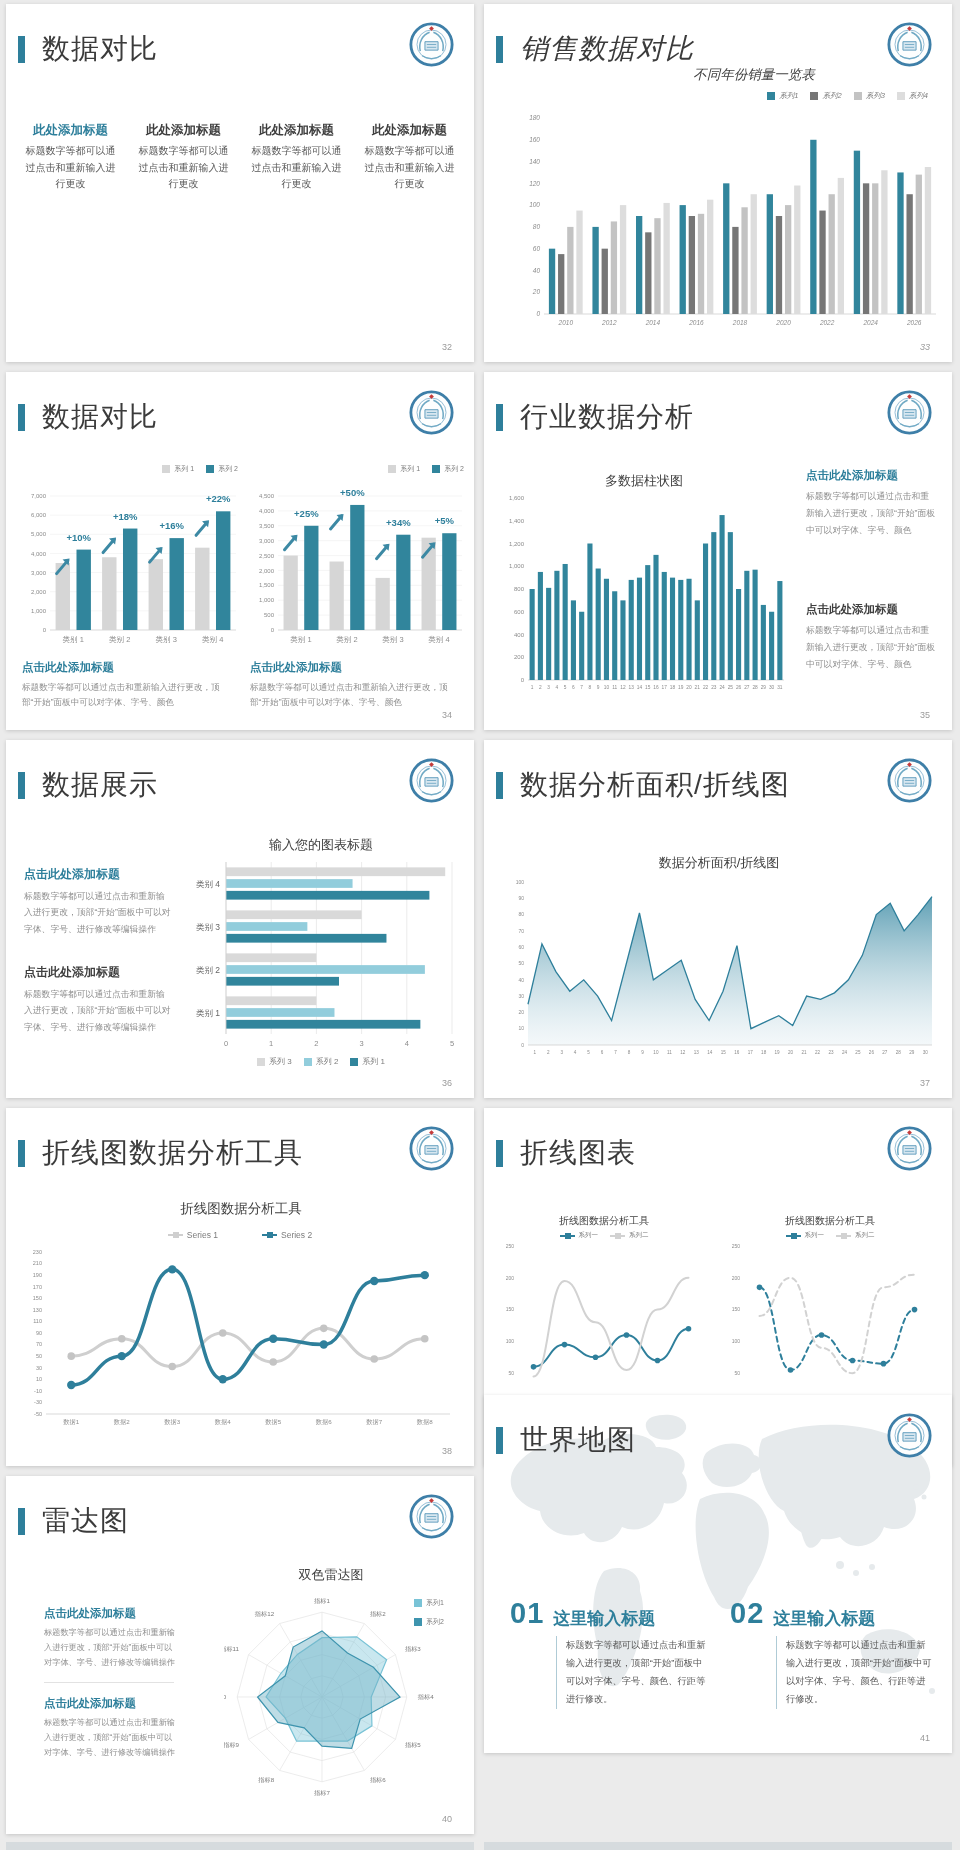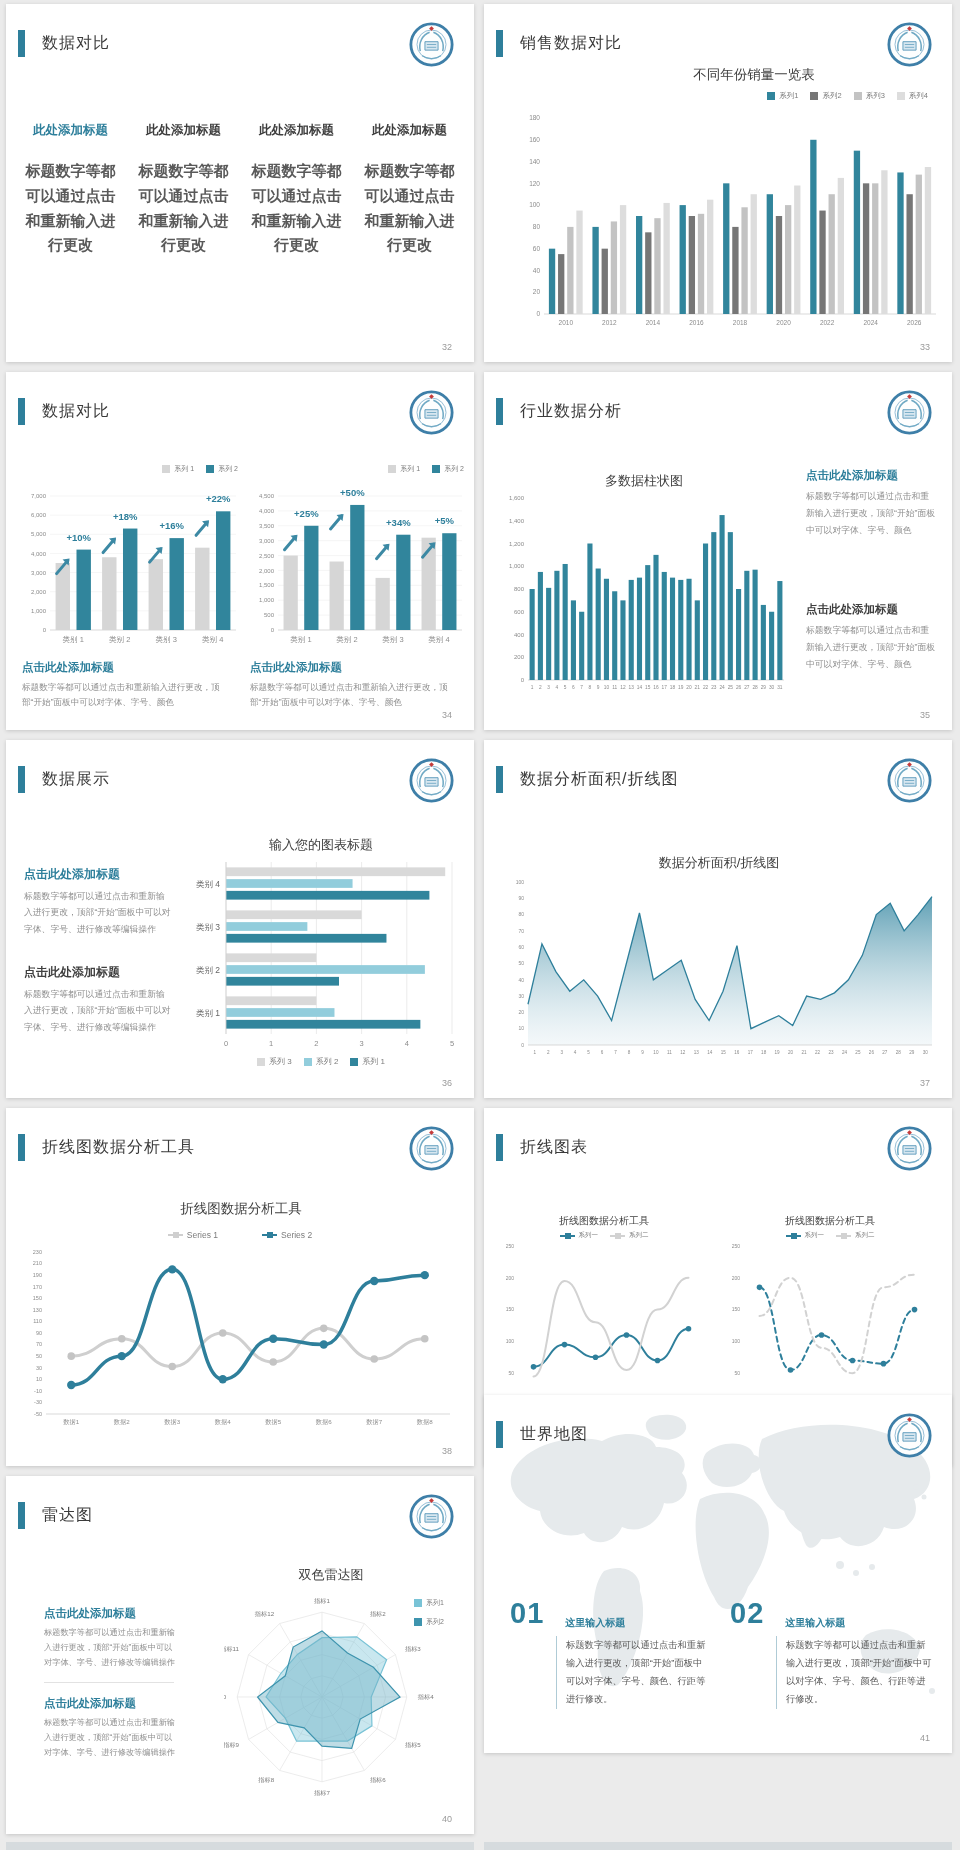--- a/index.html
+++ b/index.html
@@ -4,41 +4,41 @@
 <style>
   html,body{margin:0;padding:0;background:#EBEBEB;}
   .page{position:relative;width:960px;height:1850px;background:#EBEBEB;overflow:hidden;
         font-family:"Liberation Sans","DejaVu Sans",sans-serif;}
   .slide{position:absolute;width:468px;height:358px;background:#fff;
          box-shadow:0 1px 4px rgba(0,0,0,.16);overflow:hidden;}
   svg{display:block;font-family:inherit;}
   
   .sl-head{position:absolute;left:12px;top:26px;display:flex;align-items:center;gap:17px;}
   .accent{width:7px;height:27px;background:#2E7F9B;}
-  .sl-title{font-size:16px;color:#3B3B3B;letter-spacing:1px;}
+  .sl-title{font-size:28px;color:#3B3B3B;letter-spacing:1px;}
   .logo{position:absolute;top:18px;right:20px;width:45px;height:45px;}
   .pagenum{position:absolute;right:22px;bottom:10px;font-size:9px;color:#9A9A9A;}
   .c-title{font-size:13px;color:#3F3F3F;text-align:center;}
   
   .legend{display:flex;gap:12px;align-items:center;color:#7c7c7c;position:absolute;}
   .lg-item{display:inline-flex;align-items:center;gap:4px;white-space:nowrap;}
   .lg-sq{width:8px;height:8px;display:inline-block;}
   .lg-line{width:15px;height:2px;position:relative;display:inline-block;}
   .lg-dot{position:absolute;left:5px;top:-2px;width:6px;height:6px;display:inline-block;}
   
   .blk-h{font-weight:bold;margin:0 0 5px 0;}
   .hd-teal{color:#2E7F9B;}
   .hd-dark{color:#3F3F3F;}
   .blk-d{color:#8F8F8F;}
   
   .s1-row{position:absolute;left:8px;right:8px;top:92px;display:flex;}
   .donut-col{flex:1;text-align:center;padding:0 7px;}
   .donut{width:94px;height:94px;margin:0 auto;}
   .d-head{margin-top:26px;font-size:12.5px;font-weight:bold;}
-  .d-desc{margin-top:20px;font-size:15px;color:#595959;line-height:1.65;font-weight:bold;}
+  .d-desc{margin-top:4px;font-size:10px;color:#595959;line-height:1.65;}
   
   .s2-title{position:absolute;left:120px;top:62px;width:300px;font-size:13.5px;}
   .s2-legend{top:87px;right:24px;font-size:7.5px;}
   .s2-chart{position:absolute;left:34px;top:98px;width:420px;height:228px;}
   
   .s3-la{top:92px;left:10px;width:222px;justify-content:flex-end;font-size:7px;}
   .s3-lb{top:92px;left:238px;width:220px;justify-content:flex-end;font-size:7px;}
   .s3-a{position:absolute;left:10px;top:106px;width:222px;height:170px;}
   .s3-b{position:absolute;left:238px;top:106px;width:220px;height:170px;}
   .s3-t1{position:absolute;left:16px;top:288px;width:208px;}
@@ -81,21 +81,21 @@
   .s9-b1 .blk-d,.s9-b2 .blk-d{font-size:8.2px;line-height:1.8;}
   .s9-title{position:absolute;left:230px;top:90px;width:190px;}
   .s9-chart{position:absolute;left:218px;top:104px;width:212px;height:218px;}
   .s9-legend{left:408px;top:122px;flex-direction:column;align-items:flex-start;gap:9px;font-size:7px;}
   
   .map-bg{position:absolute;left:0;top:0;width:468px;height:358px;}
   .map-item{position:absolute;top:202px;}
   .m1{left:26px;width:200px;} .m2{left:246px;width:202px;}
   .mi-head{display:flex;align-items:flex-end;gap:9px;}
   .mi-num{font-size:29px;font-weight:bold;color:#2E7F9B;letter-spacing:1px;}
-  .mi-title{font-size:10px;font-weight:bold;color:#2E7F9B;margin-left:12px;}
+  .mi-title{font-size:17px;font-weight:bold;color:#2E7F9B;}
   .mi-desc{margin-top:6px;margin-left:46px;border-left:1px solid #AFCBD6;padding-left:9px;
            font-size:9.3px;line-height:1.95;color:#595959;}
   .strip{position:absolute;height:8px;background:#D6DBDE;bottom:0;}
 </style>
 </head>
 <body>
 
 <div class="page">
 
   <div class="slide" style="left:6px;top:4px;">
@@ -129,21 +129,21 @@
         <div class="d-desc">标题数字等都可以通过点击和重新输入进行更改</div>
       </div>
       <div class="donut-col">
         <div class="d-head hd-dark">此处添加标题</div>
         <div class="d-desc">标题数字等都可以通过点击和重新输入进行更改</div>
       </div>
     </div>
     <span class="pagenum">32</span>
   </div>
 
-  <div class="slide" style="left:484px;top:4px;">
+  <div class="slide" style="left:484px;top:4px;font-style:italic;">
     <div class="sl-head">
       <span class="accent"></span>
       <span class="sl-title">销售数据对比</span>
     </div>
     <span class="logo">
       <svg viewBox="0 0 48 48" width="45" height="45">
           <circle cx="24" cy="24" r="22" fill="#FDFEFE" stroke="#3E7FA8" stroke-width="3"></circle>
           <circle cx="24" cy="24" r="15.5" fill="none" stroke="#8FB9D2" stroke-width="1"></circle>
           <path d="M12,31 C10,22 14,14 22,11" fill="none" stroke="#6FA9C4" stroke-width="1.6"></path>
           <path d="M36,31 C38,22 34,14 26,11" fill="none" stroke="#6FA9C4" stroke-width="1.6"></path>

